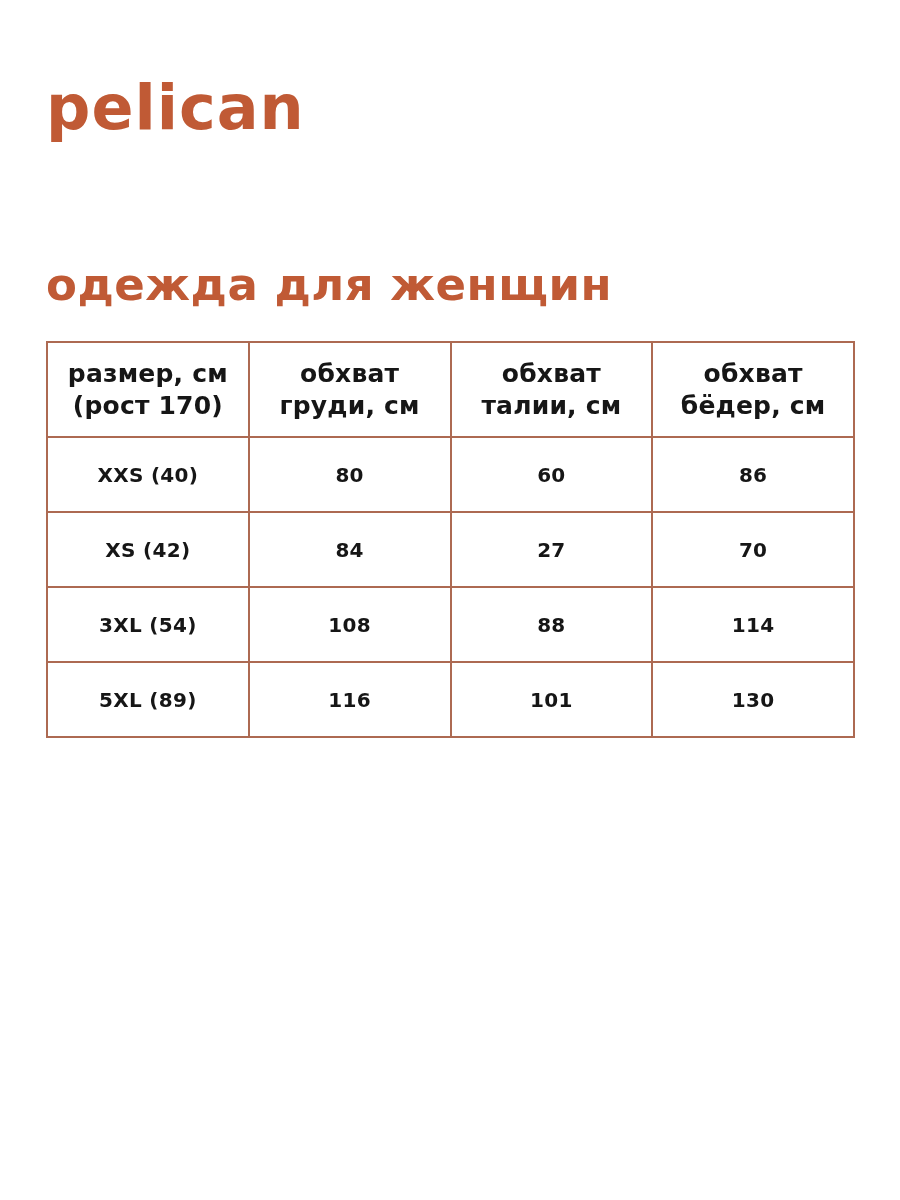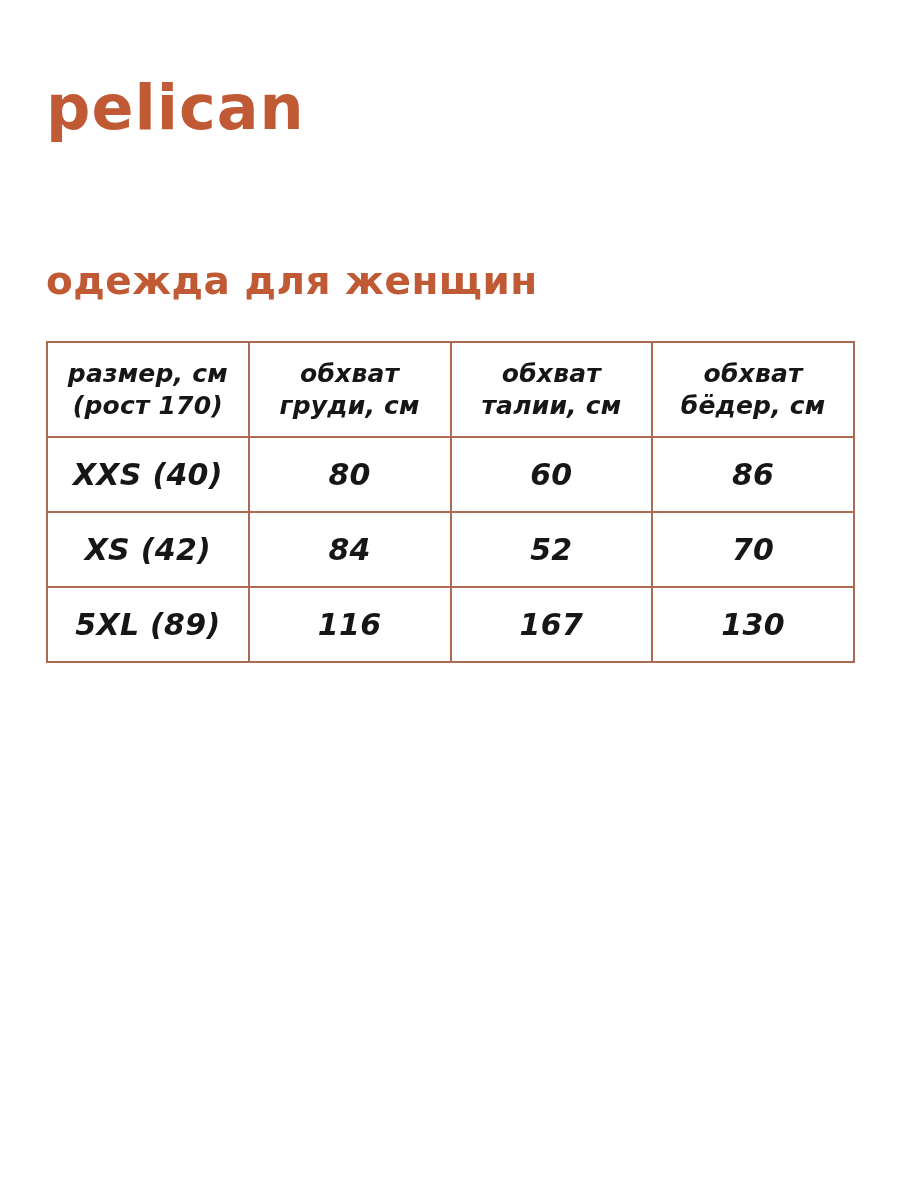--- a/index.html
+++ b/index.html
@@ -23,53 +23,52 @@
     font-size: 62px;
     font-weight: 800;
     letter-spacing: 1px;
     color: #c05a35;
     line-height: 1.1;
   }
   .page-title {
     position: absolute;
     left: 46px;
     top: 222px;
-    font-size: 39px;
+    font-size: 45px;
     font-weight: 800;
     letter-spacing: 0.5px;
     color: #c05a35;
   }
   table.size-table {
     position: absolute;
     left: 46px;
     top: 305px;
     width: 809px;
     border-collapse: collapse;
     table-layout: fixed;
   }
   table.size-table th,
   table.size-table td {
     border: 2px solid #ad6a52;
     text-align: center;
     vertical-align: middle;
     color: #161616;
     background: #ffffff;
-    font-style: italic;
   }
   table.size-table th {
     height: 91px;
     font-size: 25px;
     font-weight: 700;
     line-height: 1.26;
     white-space: pre-line;
     letter-spacing: 0.2px;
   }
   table.size-table td {
     height: 71px;
-    font-size: 30px;
+    font-size: 20px;
     font-weight: 700;
     letter-spacing: 0.3px;
     border-radius: 11px;
   }
 </style>
 </head>
 <body>
 
 <div class="page">
 
@@ -93,25 +92,31 @@
     <tbody id="size-table-body">
         <tr>
           <td>XXS (40)</td>
           <td>80</td>
           <td>60</td>
           <td>86</td>
         </tr>
         <tr>
           <td>XS (42)</td>
           <td>84</td>
-          <td>52</td>
+          <td>27</td>
           <td>70</td>
+        </tr>
+        <tr>
+          <td>3XL (54)</td>
+          <td>108</td>
+          <td>88</td>
+          <td>114</td>
         </tr>
         <tr>
           <td>5XL (89)</td>
           <td>116</td>
-          <td>167</td>
+          <td>101</td>
           <td>130</td>
         </tr>
       </tbody>
   </table>
 
 </div>
 
 </body></html>

